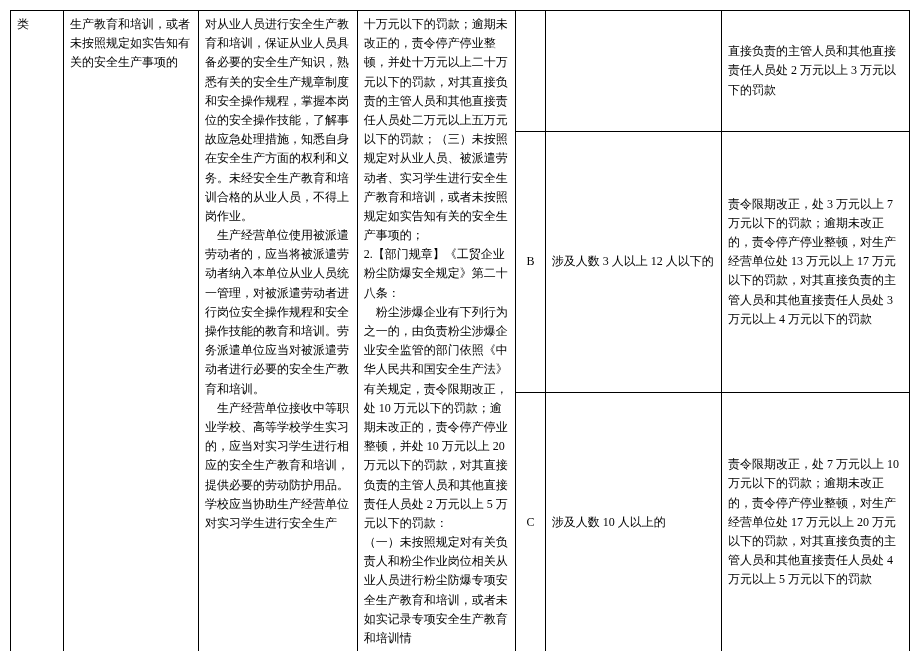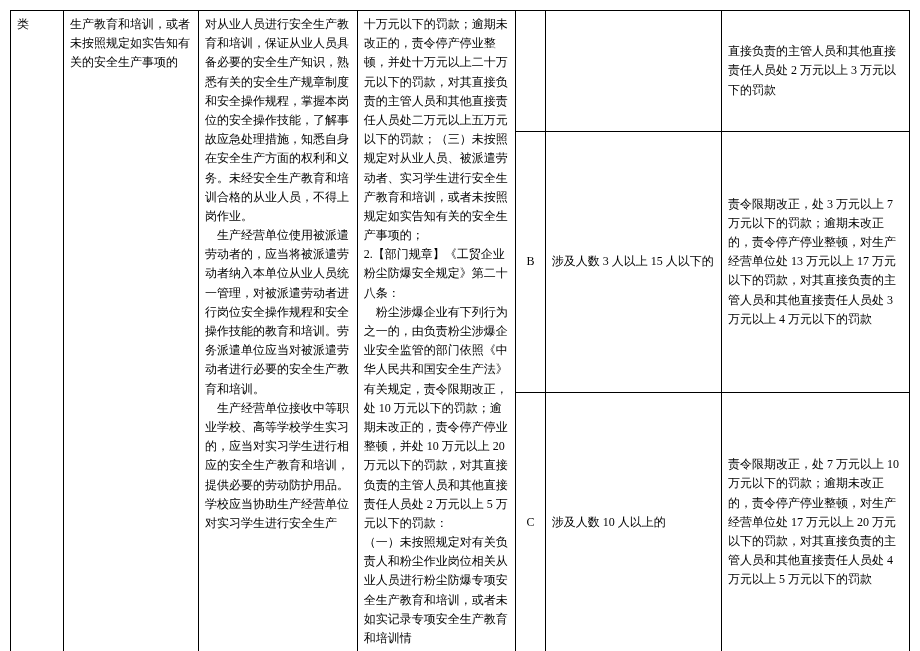--- a/index.html
+++ b/index.html
@@ -48,21 +48,21 @@
     <td class="col4" rowspan="3" style="white-space: pre-wrap;">十万元以下的罚款；逾期未改正的，责令停产停业整顿，并处十万元以上二十万元以下的罚款，对其直接负责的主管人员和其他直接责任人员处二万元以上五万元以下的罚款；（三）未按照规定对从业人员、被派遣劳动者、实习学生进行安全生产教育和培训，或者未按照规定如实告知有关的安全生产事项的；
 2.【部门规章】《工贸企业粉尘防爆安全规定》第二十八条：
     粉尘涉爆企业有下列行为之一的，由负责粉尘涉爆企业安全监管的部门依照《中华人民共和国安全生产法》有关规定，责令限期改正，处 10 万元以下的罚款；逾期未改正的，责令停产停业整顿，并处 10 万元以上 20 万元以下的罚款，对其直接负责的主管人员和其他直接责任人员处 2 万元以上 5 万元以下的罚款：
 （一）未按照规定对有关负责人和粉尘作业岗位相关从业人员进行粉尘防爆专项安全生产教育和培训，或者未如实记录专项安全生产教育和培训情</td>
     <td class="col5"></td>
     <td class="col6"></td>
     <td class="col7">直接负责的主管人员和其他直接责任人员处 2 万元以上 3 万元以下的罚款</td>
   </tr>
   <tr>
     <td class="col5">B</td>
-    <td class="col6">涉及人数 3 人以上 15 人以下的</td>
+    <td class="col6">涉及人数 3 人以上 12 人以下的</td>
     <td class="col7">责令限期改正，处 3 万元以上 7 万元以下的罚款；逾期未改正的，责令停产停业整顿，对生产经营单位处 13 万元以上 17 万元以下的罚款，对其直接负责的主管人员和其他直接责任人员处 3 万元以上 4 万元以下的罚款</td>
   </tr>
   <tr>
     <td class="col5">C</td>
     <td class="col6">涉及人数 10 人以上的</td>
     <td class="col7">责令限期改正，处 7 万元以上 10 万元以下的罚款；逾期未改正的，责令停产停业整顿，对生产经营单位处 17 万元以上 20 万元以下的罚款，对其直接负责的主管人员和其他直接责任人员处 4 万元以上 5 万元以下的罚款</td>
   </tr>
 </tbody>
   </table>
 

